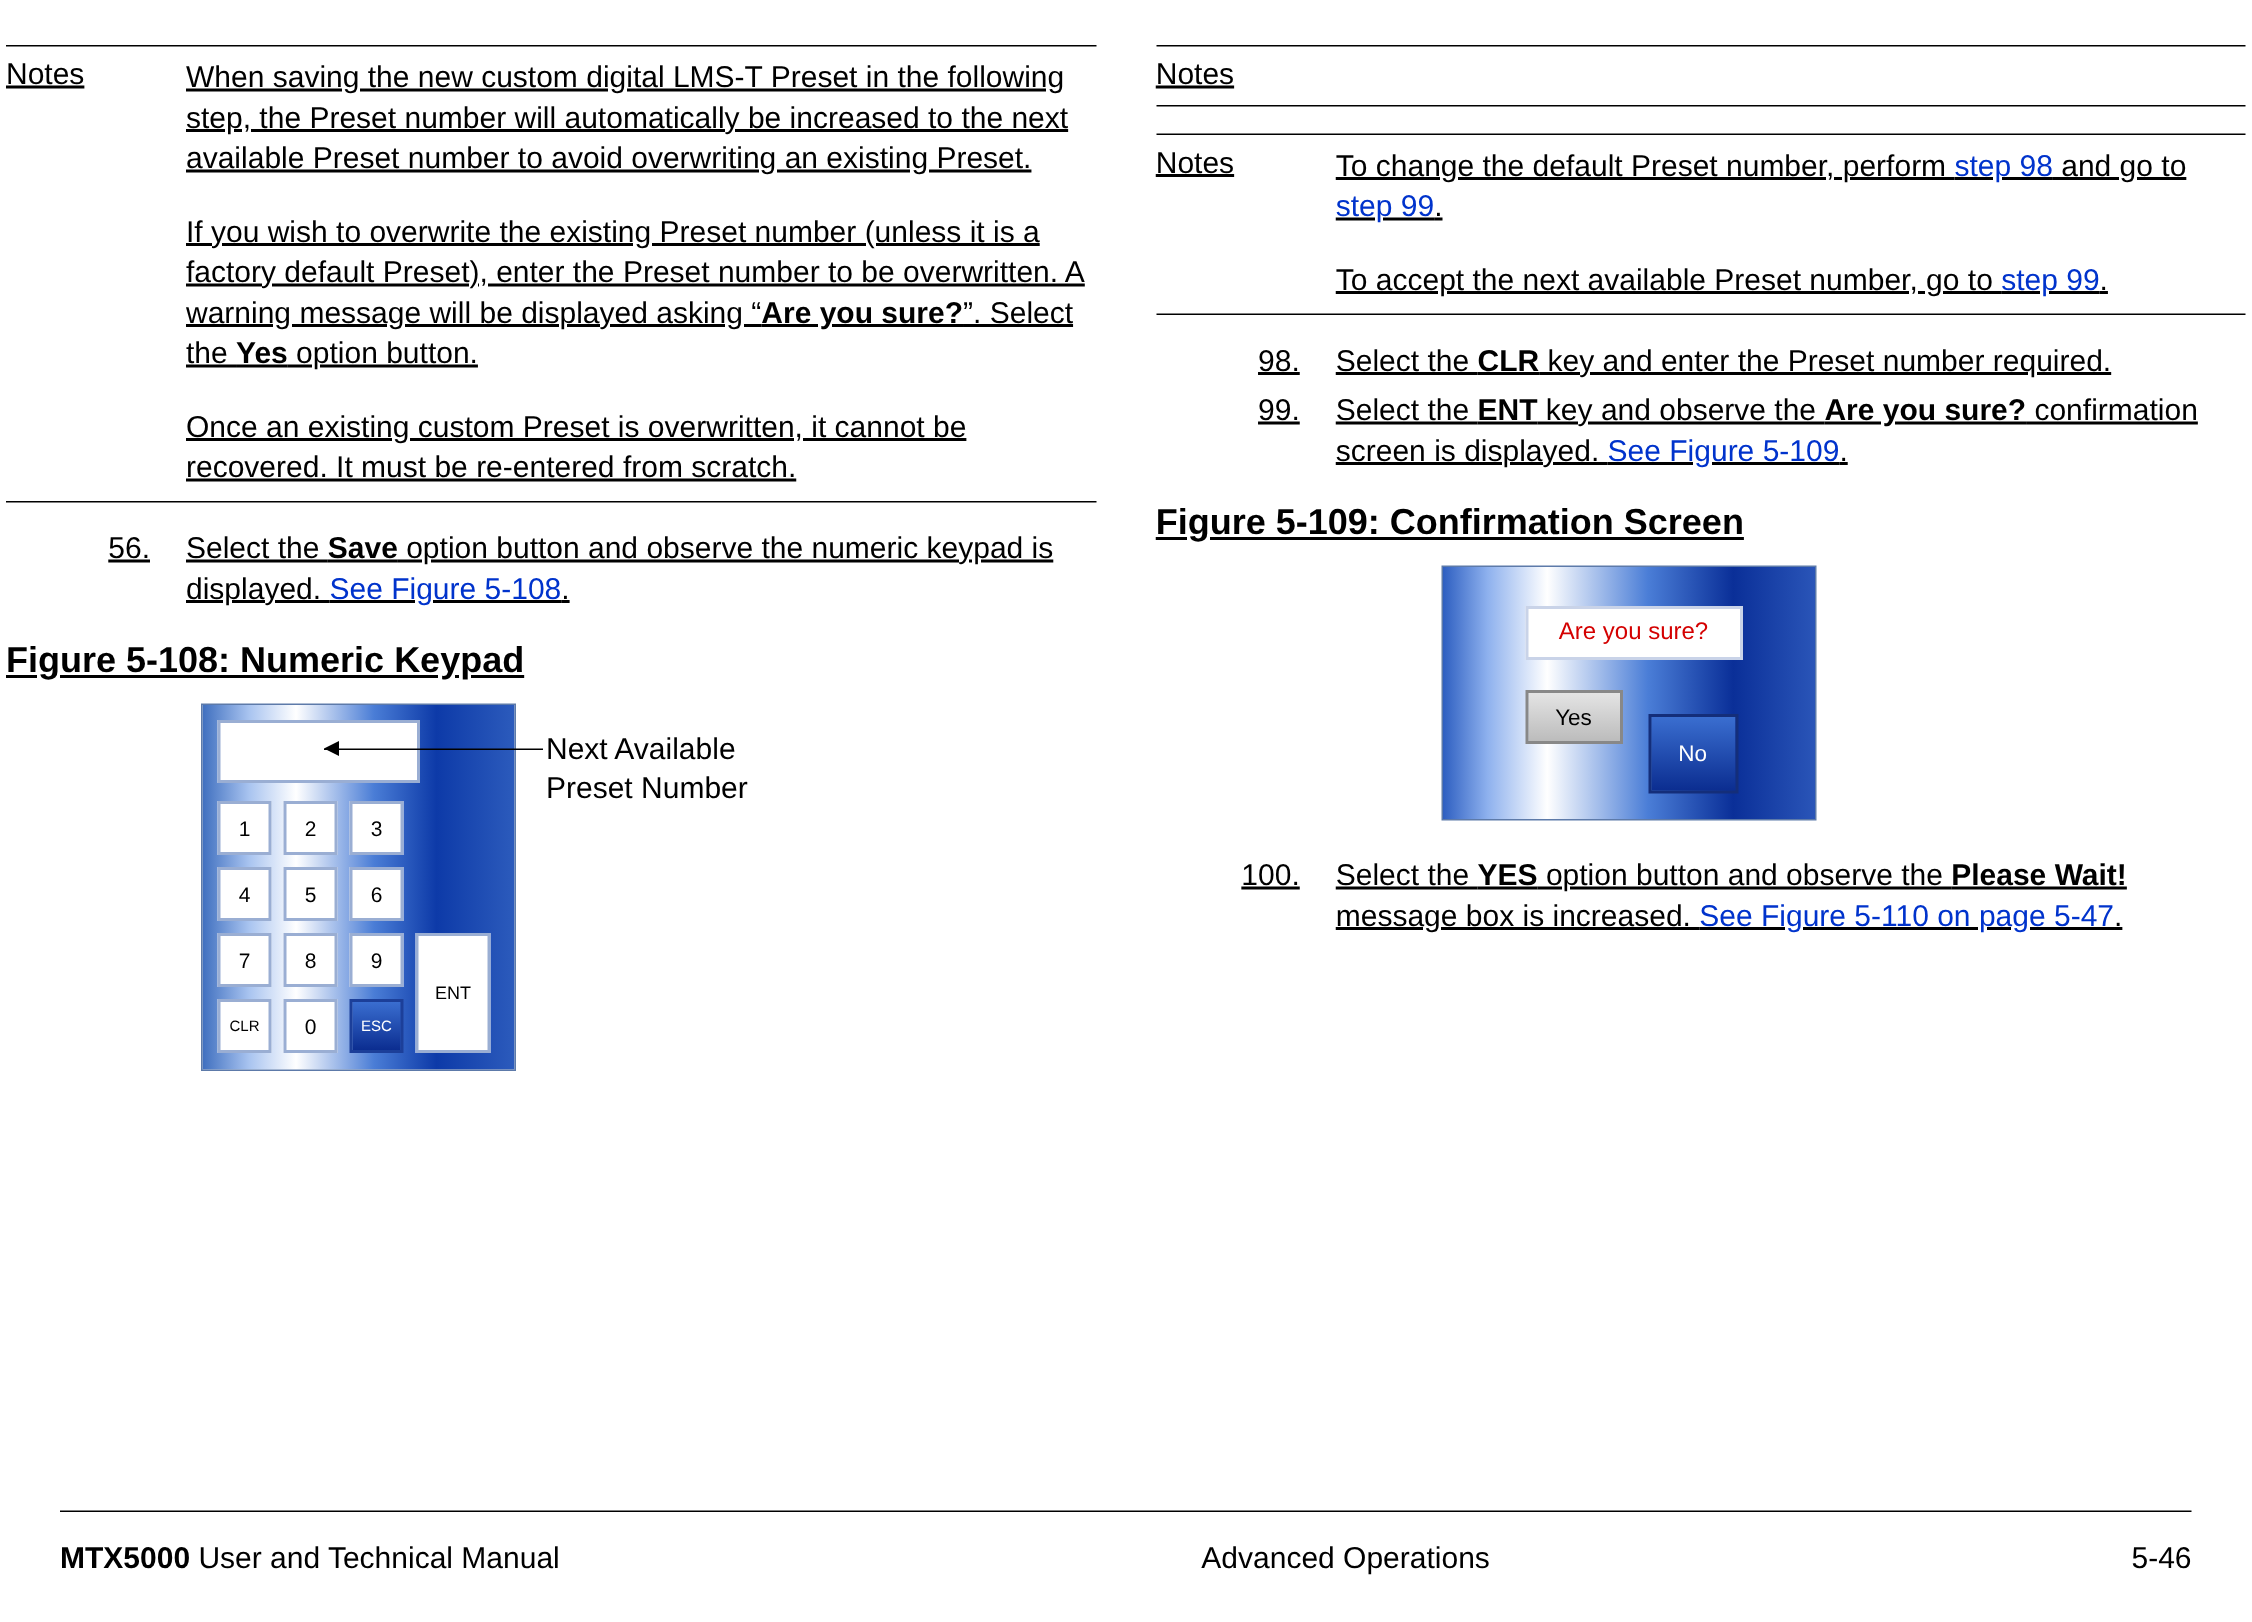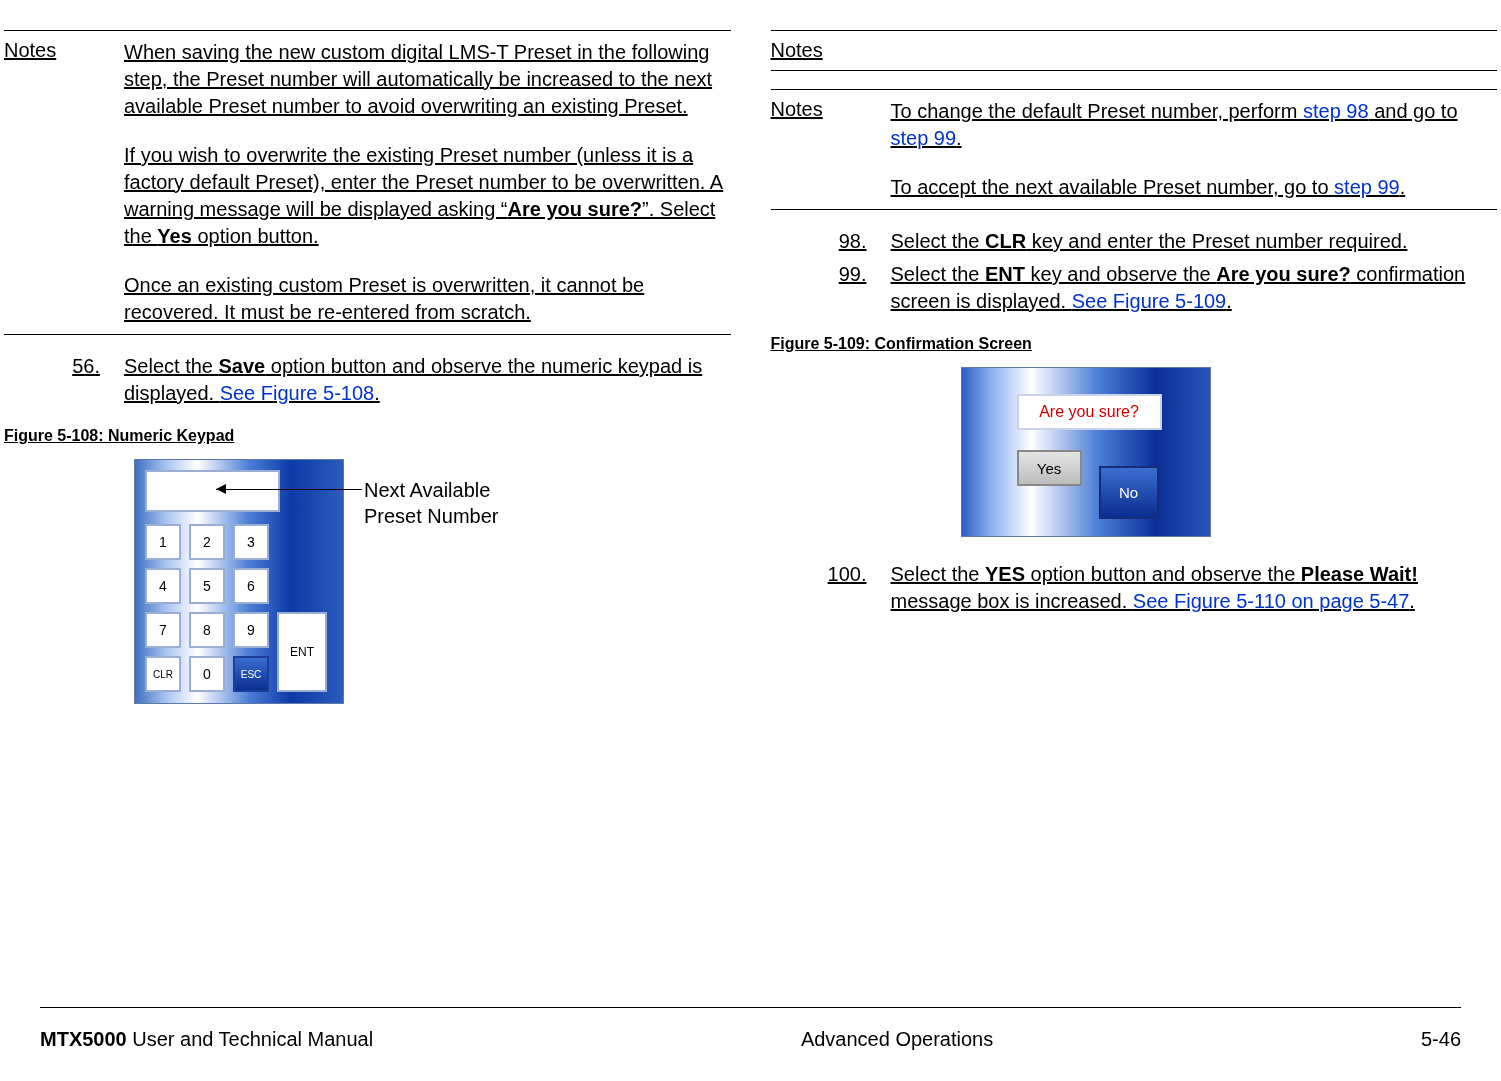--- a/index.html
+++ b/index.html
@@ -61,21 +61,21 @@
   }
   .step-num {
     width: 120px;
     text-align: right;
     padding-right: 24px;
     flex-shrink: 0;
   }
   .step-body { flex: 1; }
   .b { font-weight: bold; }
   .figure-title {
-    font-size: 16px;
+    font-size: 24px;
     font-weight: bold;
     margin: 20px 0 14px 0;
   }
   .xref { color: #0033cc; }
 
   
   .keypad-wrap {
     position: relative;
     height: 260px;
     margin-left: 130px;

